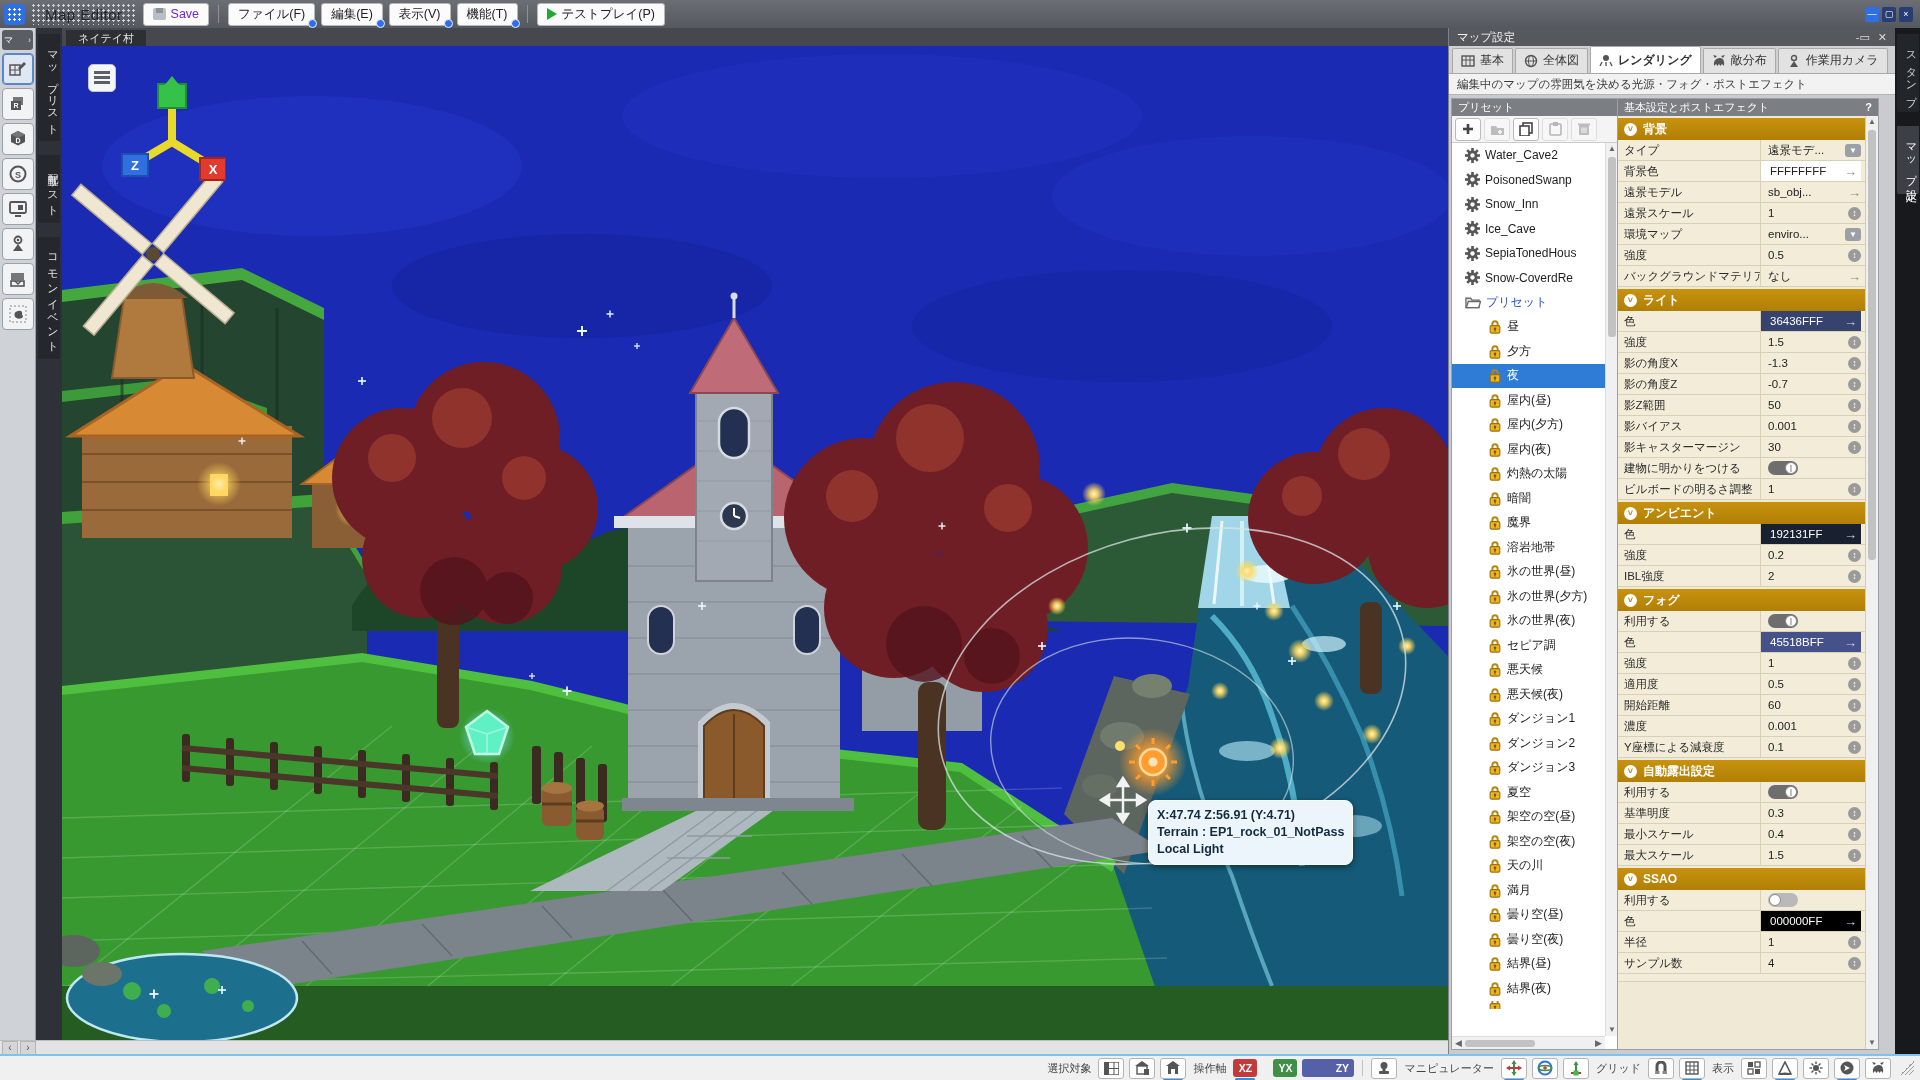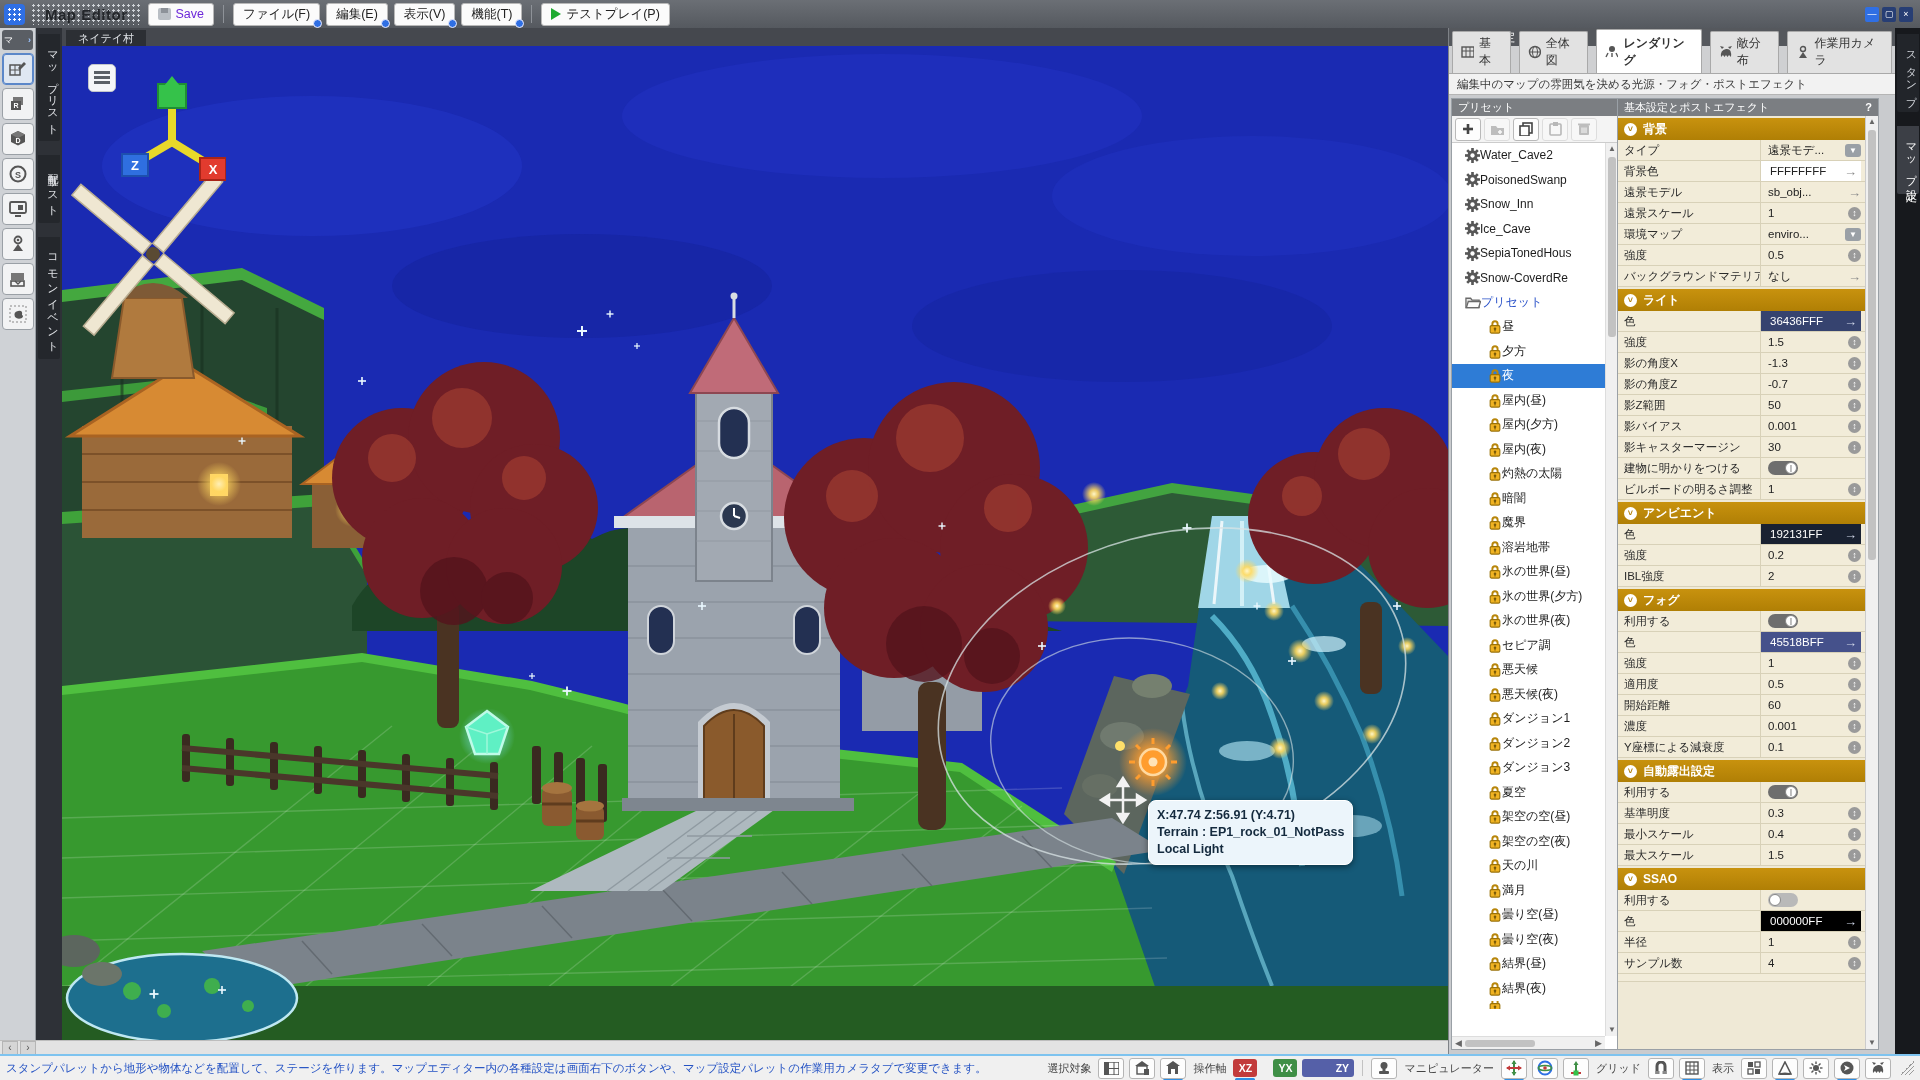--- a/index.html
+++ b/index.html
@@ -6,21 +6,21 @@
   #app{position:relative;width:1920px;height:1080px;overflow:hidden;
        font-family:"Liberation Sans","DejaVu Sans",sans-serif;background:#d6d4cd;
        -webkit-font-smoothing:antialiased;}
   
   #toolbar{position:absolute;left:0;top:0;width:1920px;height:28px;
     background:linear-gradient(#6b6f75,#55595f);display:flex;align-items:center;gap:6px;padding:0 4px;box-sizing:border-box;}
   .app-icon{width:21px;height:21px;border-radius:4px;background:#2f6fe4;position:relative;flex:0 0 auto;}
   .app-icon::after{content:"";position:absolute;inset:3px;background:radial-gradient(#fff 1.2px,transparent 1.3px);background-size:5px 5px;border-radius:3px;}
   .drag-dots{height:22px;display:flex;align-items:center;padding:0 14px;
     background-image:radial-gradient(#cfd3d8 1px,transparent 1.1px);background-size:5px 5px;}
-  .app-title{font-weight:bold;font-size:15px;color:#23262a;letter-spacing:.5px;}
+  .app-title{font-weight:normal;font-size:15px;color:#23262a;letter-spacing:.5px;}
   .tb-btn{height:21px;display:flex;align-items:center;gap:5px;background:#fbfbfb;border:1px solid #b8b8b8;
     border-radius:3px;padding:0 9px;font-size:12.5px;color:#222;position:relative;}
   .tb-btn.disabled{color:#6d28d9;}
   .tb-btn .dot{position:absolute;right:-3px;bottom:-3px;width:7px;height:7px;border-radius:50%;background:#2f6fe4;border:1px solid #eef;}
   .tb-sep{width:1px;height:18px;background:#8e9298;margin:0 3px;}
   .save-glyph{width:13px;height:12px;background:#b9bec4;border-radius:2px;position:relative;}
   .save-glyph::after{content:"";position:absolute;left:3px;top:0;width:7px;height:5px;background:#8d9299;}
   .play-tri{width:0;height:0;border-left:10px solid #1faa30;border-top:6px solid transparent;border-bottom:6px solid transparent;}
   #win-controls{margin-left:auto;display:flex;gap:3px;padding-right:3px;}
   .win-btn{width:14px;height:15px;border-radius:2px;background:#273e74;color:#fff;font-size:9px;line-height:15px;text-align:center;}
@@ -52,35 +52,35 @@
     box-shadow:0 5px 0 #5a6066,0 10px 0 #5a6066;}
   #axis-gizmo{position:absolute;left:44px;top:46px;}
   
   #hstrip{position:absolute;left:0;top:1040px;width:1448px;height:14px;background:#e3e3e3;border-top:1px solid #bdbdbd;box-sizing:border-box;display:flex;align-items:center;}
   .hs-btn{width:14px;height:12px;font-size:10px;line-height:11px;text-align:center;color:#555;background:#d6d6d6;border:1px solid #b5b5b5;margin-left:2px;}
   
   #rightpanel{position:absolute;left:1448px;top:28px;width:447px;height:1026px;background:#c9cbce;border-left:1px solid #7e8287;box-sizing:border-box;}
   #rp-header{height:18px;background:#55585d;color:#f2f2f2;font-size:11.5px;line-height:18px;padding:0 8px;display:flex;}
   #rp-header .sp{flex:1;}
   .rp-hicon{color:#d9d9d9;font-size:11px;margin-left:8px;}
-  #rp-tabs{height:28px;background:#cfd0d2;display:flex;align-items:flex-end;padding:3px 3px 0 3px;gap:8px;border-bottom:1px solid #a9a9a9;box-sizing:border-box;}
+  #rp-tabs{height:28px;background:#cfd0d2;display:flex;align-items:flex-end;padding:3px 3px 0 3px;gap:2px;border-bottom:1px solid #a9a9a9;box-sizing:border-box;}
   .rp-tab{display:flex;align-items:center;gap:5px;background:#e2e2e2;border:1px solid #a9a9a9;border-bottom:none;
     font-size:12px;color:#333;padding:3px 8px 4px 8px;border-radius:2px 2px 0 0;}
   .rp-tab.active{background:#fff;padding-top:5px;font-weight:bold;}
   #rp-desc{height:20px;background:#f2f2f2;font-size:11.5px;color:#3a3a3a;line-height:20px;padding:0 8px;border-bottom:1px solid #b5b5b5;
     white-space:nowrap;overflow:hidden;}
   
   #preset-pane{position:absolute;left:2px;top:70px;width:168px;height:952px;background:#fff;border:1px solid #9aa0a6;box-sizing:border-box;}
   .pane-hd{height:17px;background:#7b7e82;color:#fff;font-size:11px;line-height:17px;padding:0 6px;display:flex;}
   .pane-hd .sp{flex:1;}
   #preset-toolbar{height:26px;background:#f4f4f4;border-bottom:1px solid #ccc;display:flex;align-items:center;gap:3px;padding:0 3px;}
   .pt-btn{width:24px;height:21px;border:1px solid #b9b9b9;border-radius:3px;background:#fdfdfd;display:flex;align-items:center;justify-content:center;}
   .pt-btn.off{opacity:.38;}
   #preset-list{position:absolute;left:0;top:44px;right:13px;bottom:13px;overflow:hidden;}
-  .preset-row{height:24.5px;display:flex;align-items:center;padding-left:13px;font-size:12px;color:#1d1d1d;box-sizing:border-box;}
+  .preset-row{height:24.5px;display:flex;align-items:center;gap:5px;padding-left:13px;font-size:12px;color:#1d1d1d;box-sizing:border-box;}
   .preset-row.indent{padding-left:36px;}
   .preset-row.selected{background:#2e7cd6;color:#fff;}
   .preset-row.folder{color:#2a52c9;}
   .preset-row svg{flex:0 0 auto;}
   .preset-row .lbl{white-space:nowrap;}
   .vscroll{position:absolute;right:0;top:44px;bottom:13px;width:13px;background:#f0f0f0;border-left:1px solid #ddd;box-sizing:border-box;}
   .vscroll .arr{height:12px;text-align:center;font-size:8px;color:#666;line-height:12px;}
   .vscroll .arr.btm{position:absolute;bottom:0;width:100%;}
   .vscroll .thumb{position:absolute;left:2px;right:2px;background:#c2c2c2;border-radius:3px;}
   .hscroll{position:absolute;left:0;right:13px;bottom:0;height:13px;background:#f0f0f0;border-top:1px solid #ddd;display:flex;align-items:center;box-sizing:border-box;}
@@ -1348,21 +1348,20 @@
     </div>
   </div>
 
   <div id="righttabs">
     <div style="height:6px"></div>
     <div class="vtab">スタンプ</div>
     <div class="vtab active">マップ設定</div>
   </div>
 
   <div id="statusbar">
-    <div id="status-msg">スタンプパレットから地形や物体などを配置して、ステージを作ります。マップエディター内の各種設定は画面右下のボタンや、マップ設定パレットの作業用カメラタブで変更できます。</div>
     <div id="status-right">
       <span class="st-label">選択対象</span>
       <div class="st-btn">
           <svg width="15" height="13">
             <rect x="0" y="0" width="15" height="13" fill="none" stroke="#555" stroke-width="1.4"></rect>
             <rect x="0" y="0" width="5" height="13" fill="#555"></rect>
             <line x1="5" y1="6.5" x2="15" y2="6.5" stroke="#555"></line>
             <line x1="10" y1="0" x2="10" y2="13" stroke="#555"></line>
           </svg>
         </div>

